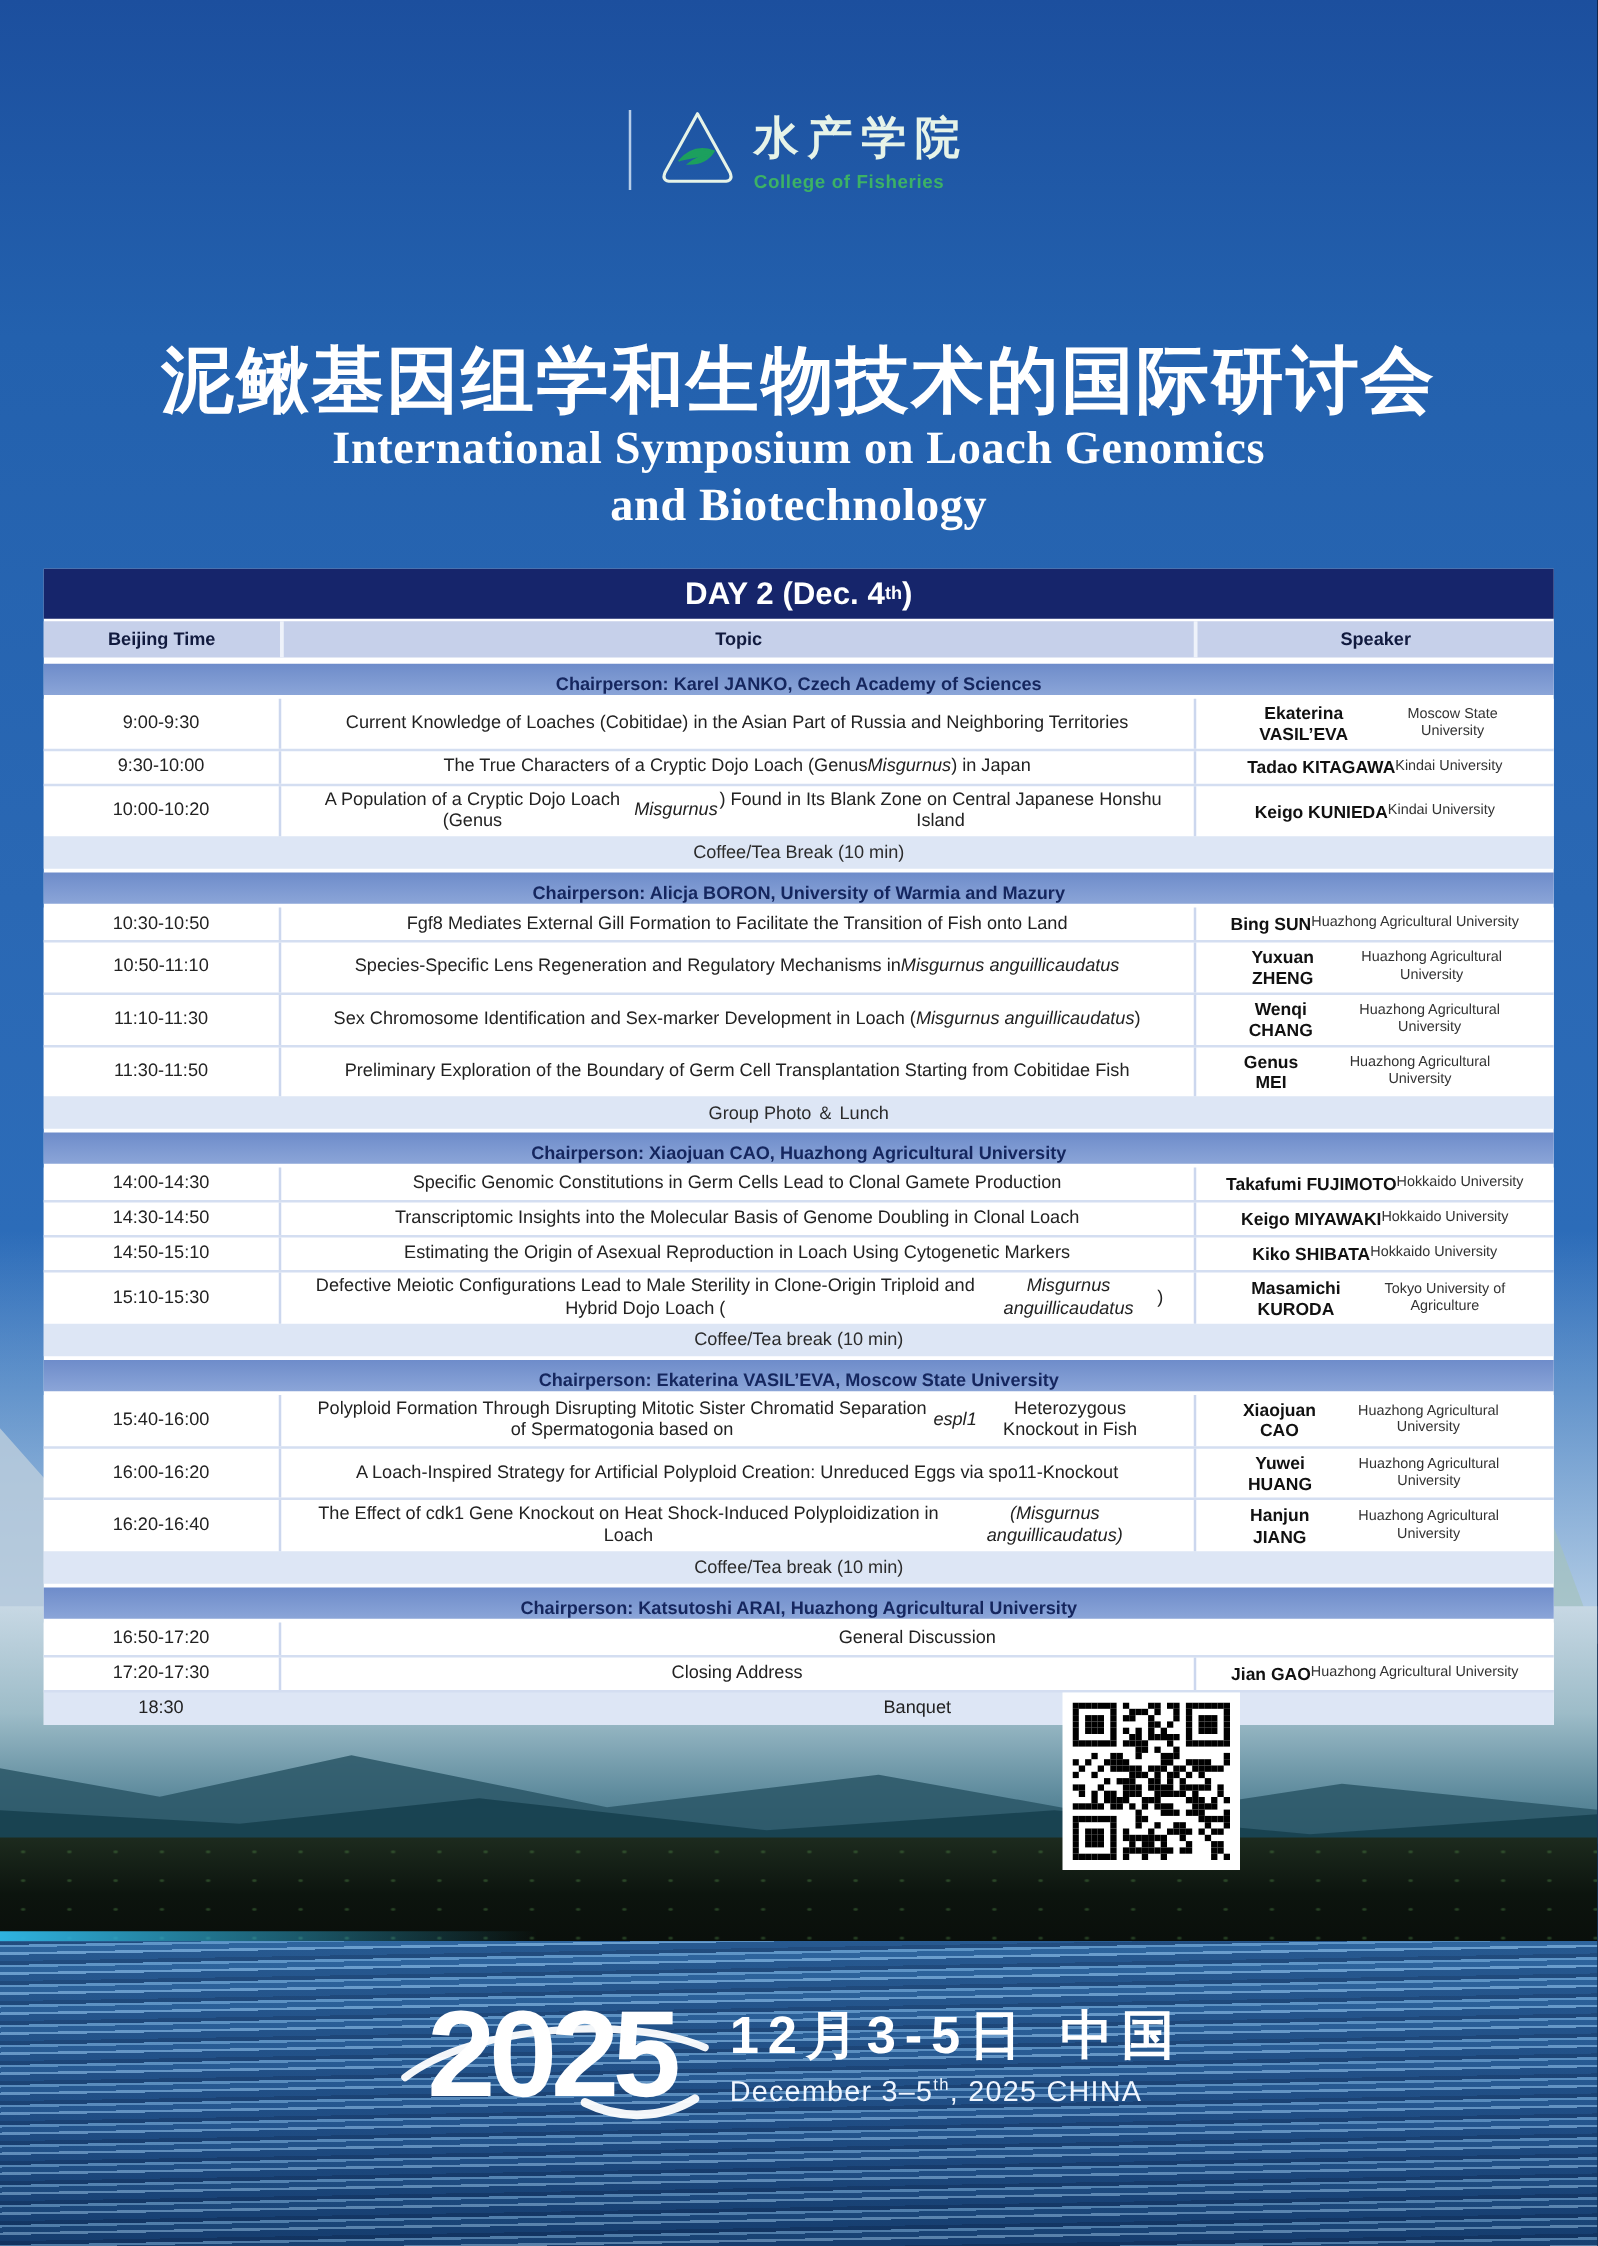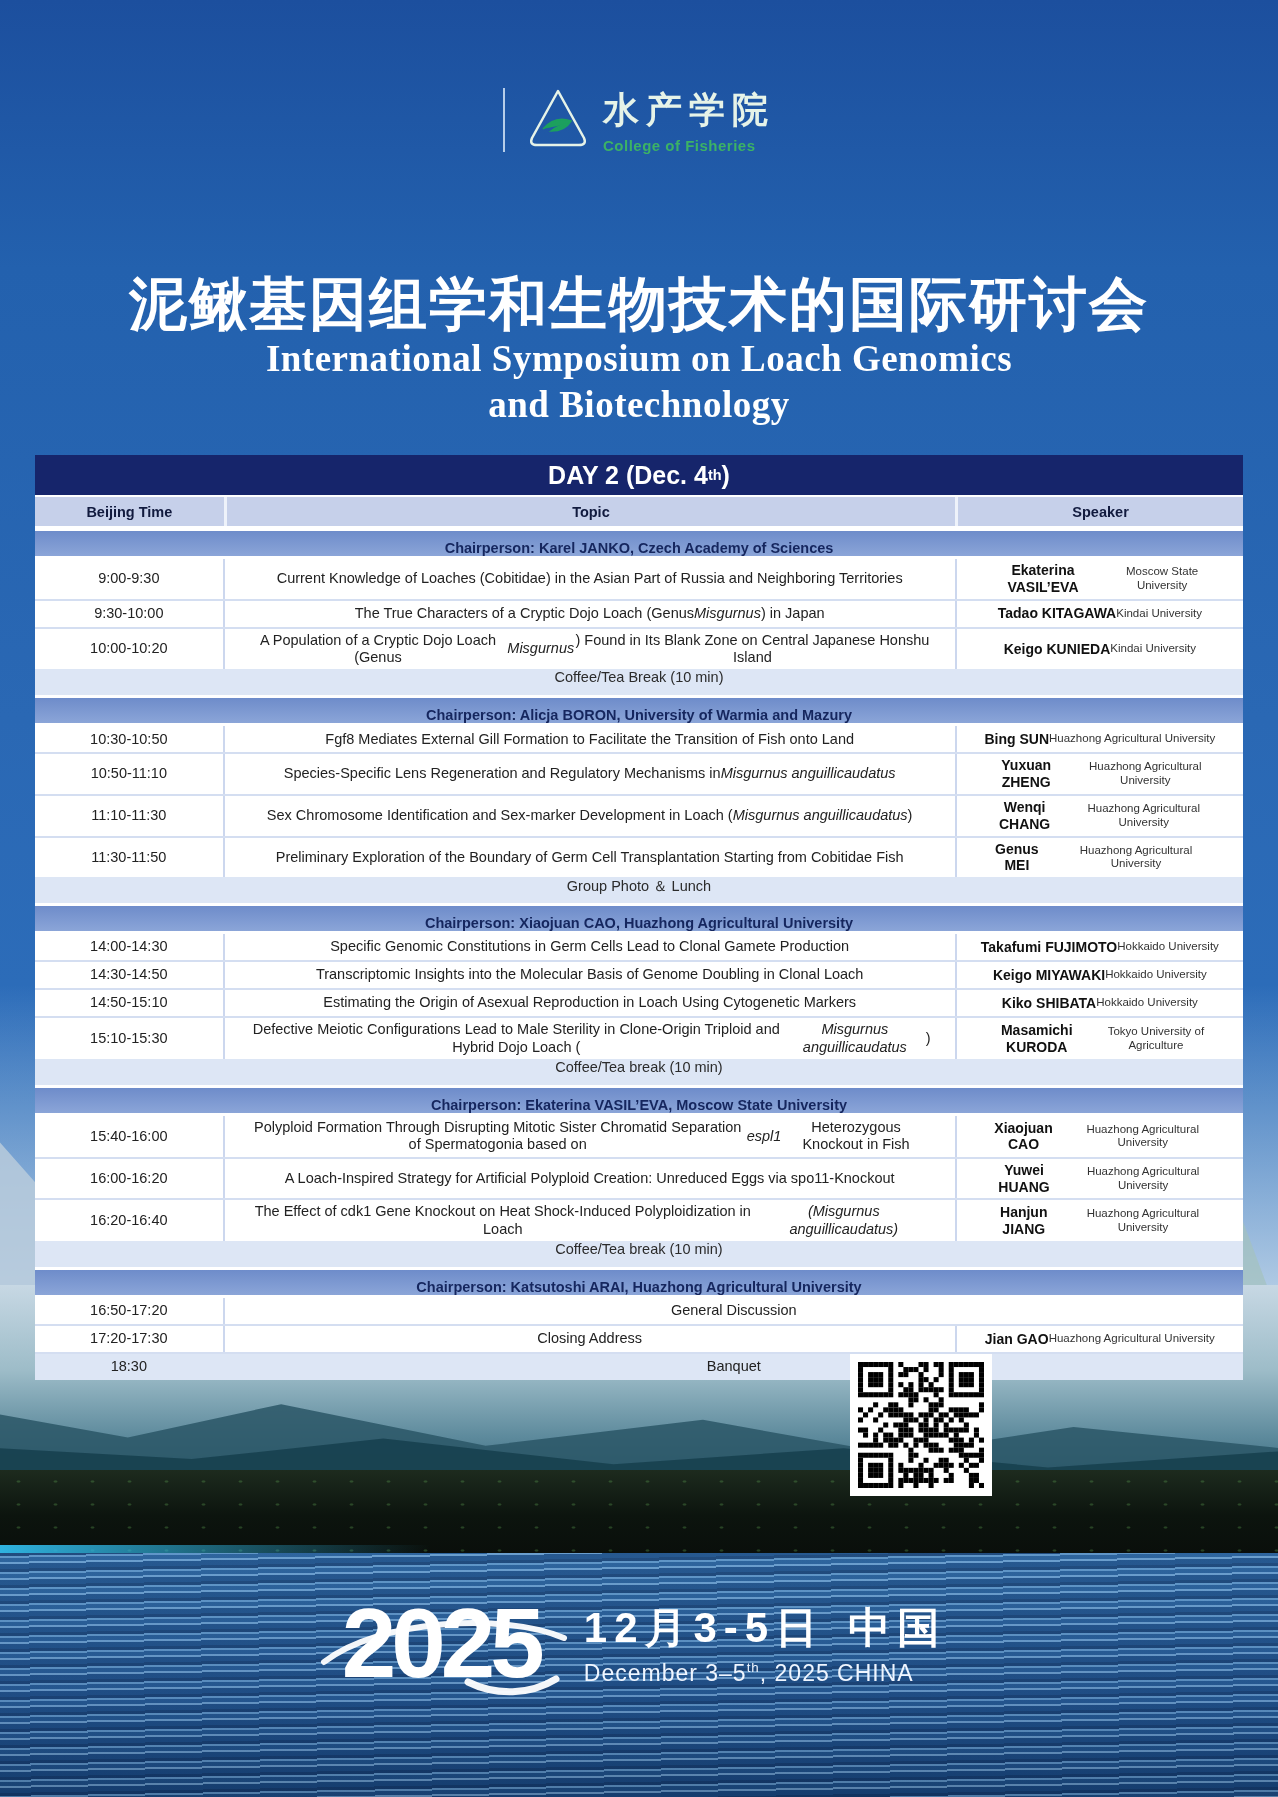--- a/index.html
+++ b/index.html
@@ -59,21 +59,21 @@
     display:flex;align-items:center;justify-content:center;margin-bottom:2px;}
   .col-header{display:flex;height:29px;background:#c6d0ea;color:#111a3e;font-weight:bold;font-size:14.5px;margin-bottom:2px;}
   .col-header .cell{display:flex;align-items:center;justify-content:center;}
   .c-time{width:15.7%;}
   .c-topic{width:60.6%;border-left:3px solid #eef2fa;}
   .c-speaker{width:23.7%;border-left:3px solid #eef2fa;}
   .row{flex:none;}
   .r-chair{height:25px;margin:3px 0;background:linear-gradient(180deg,#6e8cca,#8ba5d8);
     color:#15265e;font-weight:bold;font-size:14.5px;display:flex;align-items:flex-end;justify-content:center;}
   .r-break{height:26px;background:#dde6f5;color:#2b2b2b;font-size:14.5px;
-    display:flex;justify-content:center;}
+    display:flex;align-items:center;justify-content:center;}
   .r-session{display:flex;background:#fff;min-height:26px;}
   .r-session + .r-session{border-top:2px solid #d4def1;}
   .r-session .cell{display:flex;align-items:center;justify-content:center;text-align:center;padding:3px 24px;box-sizing:border-box;line-height:1.2;}
   .cell-time{width:15.7%;font-size:14.5px;color:#222;border-right:2px solid #ccd7ee;}
   .cell-topic{width:60.6%;font-size:14.5px;color:#222;border-right:2px solid #ccd7ee;}
   .cell-topic i{font-style:italic;}
   .cell-speaker{width:23.7%;flex-direction:row;line-height:1.15;padding:2px 6px;}
   .sp-name{font-weight:bold;font-size:14px;color:#111;}
   .sp-affil{font-size:11.5px;color:#333;}
   .cell-merged{width:84.3%;font-size:14.5px;color:#222;}

